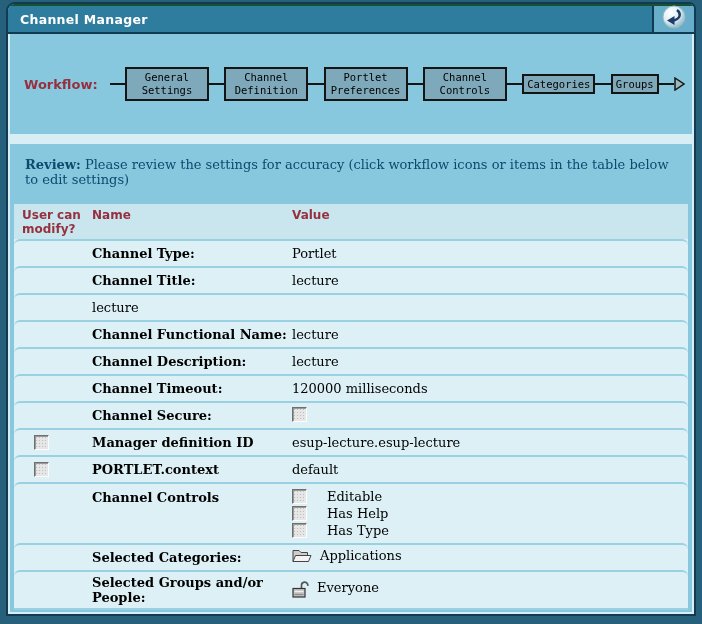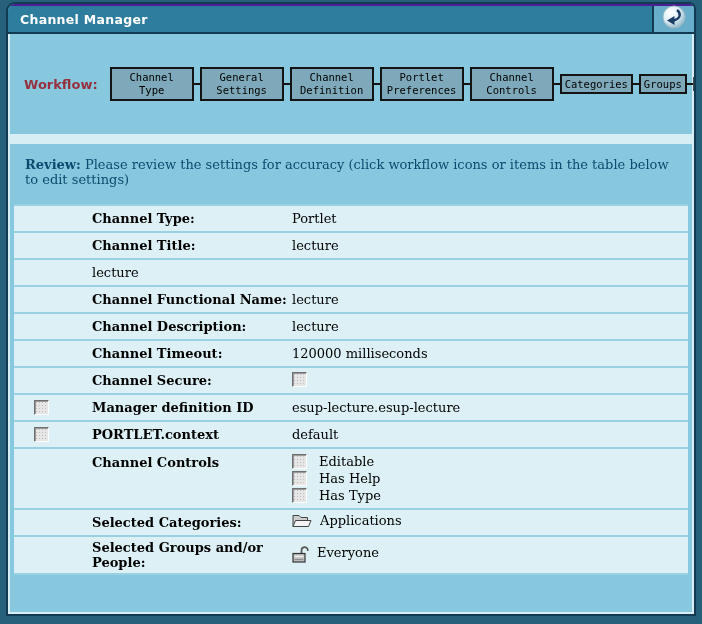--- a/index.html
+++ b/index.html
@@ -13,21 +13,21 @@
     position:absolute;left:6px;right:6px;top:2px;bottom:8px;
     border:2px solid #123a52;
     border-radius:9px 7px 0 0;
     overflow:hidden;
     background:#87c8de;
   }
   
   .titlebar{
     height:26px;
     background:#2f7d9e;
-    border-top:2px solid #4c1d95;
+    border-top:2px solid #14532d;
     border-bottom:2px solid #123a52;
     display:flex;align-items:center;
   }
   .titlebar .title{
     flex:1;
     color:#ffffff;font-weight:bold;font-size:12.5px;
     padding-left:12px;letter-spacing:.3px;
   }
   .focus-btn{
     width:40px;height:26px;
@@ -91,40 +91,41 @@
     display:grid;grid-template-columns:70px 200px 1fr;
     padding:4px 8px 3px 8px;
     color:#97303e;font-weight:bold;font-size:12px;line-height:14px;
   }
   .trow{
     display:grid;grid-template-columns:70px 200px 1fr;
     padding:3px 8px;
     border-top:2px solid #9ad1e2;
     align-items:center;
     min-height:19px;
+    border-radius:6px;
   }
   .trow .name{
     font-family:"DejaVu Serif", serif;font-weight:bold;
     font-size:13px;color:#000;cursor:pointer;
   }
   .trow .val{
     font-family:"DejaVu Serif", serif;
     font-size:13px;color:#000;
   }
   .top-align{align-items:start;}
   .cb{
     width:13px;height:13px;flex:0 0 auto;display:inline-block;
     background:#e6e6e6;
     background-image:radial-gradient(#bdbdbd 0.9px, transparent 1px);
     background-size:3px 3px;
     border:1px solid;border-color:#6f6f6f #fcfcfc #fcfcfc #6f6f6f;
     box-shadow:inset 1px 1px 0 #9a9a9a;
     cursor:pointer;
   }
-  .cbline{display:flex;align-items:center;gap:12px;margin:2px 0;}
+  .cbline{display:flex;align-items:center;gap:20px;margin:2px 0;}
   .cbline .cblabel{font-family:"DejaVu Serif", serif;font-size:13px;}
   .iconline{display:flex;gap:8px;}
   .modcell{display:flex;align-items:center;padding-left:12px;}
 </style>
 </head>
 <body>
 
 <div class="frame">
 
   <div class="titlebar">
@@ -145,21 +146,20 @@
         </svg>
       </span>
     </div>
   </div>
 
   <div class="content">
 
     <div class="workflow">
       <span class="wf-label">Workflow:</span>
       <div class="steps">
-        <div class="step">Channel Type</div>
         <div class="conn"></div>
         <div class="step">General Settings</div>
         <div class="conn"></div>
         <div class="step">Channel Definition</div>
         <div class="conn"></div>
         <div class="step">Portlet Preferences</div>
         <div class="conn"></div>
         <div class="step">Channel Controls</div>
         <div class="conn"></div>
         <div class="step">Categories</div>
@@ -173,20 +173,25 @@
       </div>
     </div>
 
     <div class="strip"></div>
 
     <div class="instructions">
       <b>Review:</b><span> Please review the settings for accuracy (click workflow icons or items in the table below to edit settings)</span>
     </div>
 
     <div class="settings-table">
+      <div class="thead">
+        <div>User can modify?</div>
+        <div>Name</div>
+        <div>Value</div>
+      </div>
 
       <div class="trow">
         <div></div>
         <div class="name">Channel Type:</div>
         <div class="val">Portlet</div>
       </div>
 
       <div class="trow">
         <div></div>
         <div class="name">Channel Title:</div>

